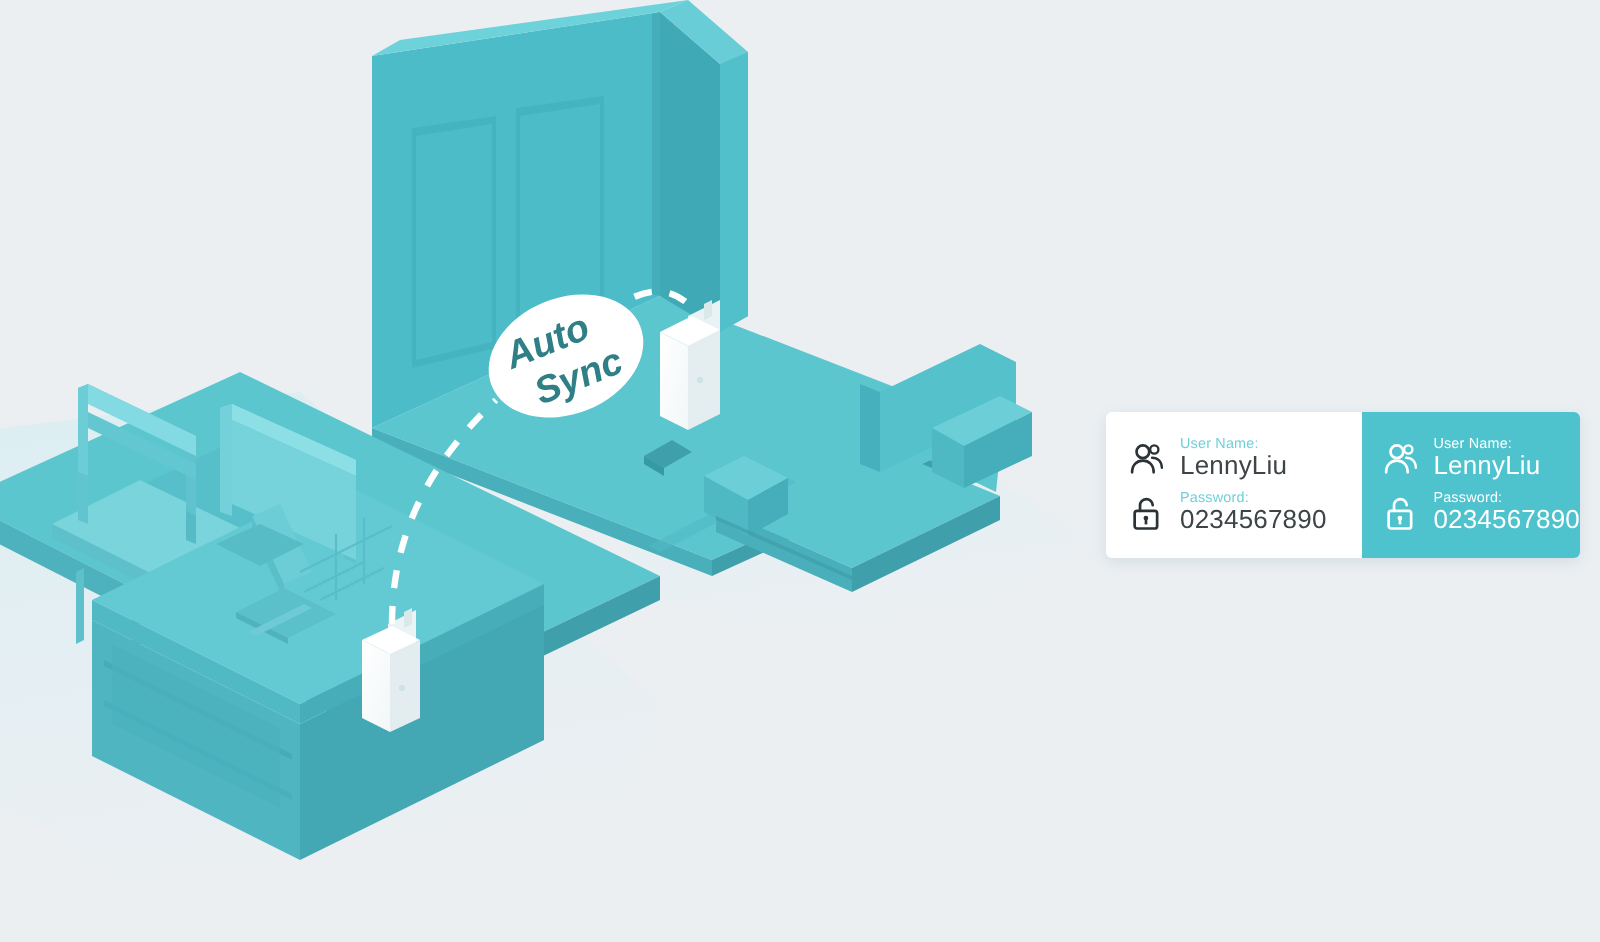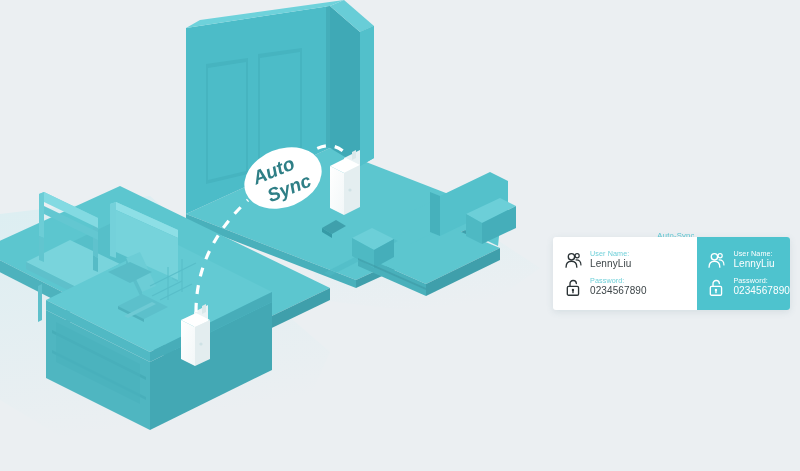--- a/index.html
+++ b/index.html
@@ -21,21 +21,21 @@
     position: absolute;
     left: 0;
     top: 0;
     width: 800px;
     height: 471px;
   }
   
   .cred-card {
     position: absolute;
     left: 553px;
-    top: 237px;
+    top: 206px;
     width: 237px;
     height: 73px;
     background: #ffffff;
     border-radius: 3px;
     box-shadow: 0 2px 7px rgba(70,110,125,0.13);
     display: flex;
     flex-direction: row;
     overflow: hidden;
   }
   .cred-left {
@@ -71,21 +71,21 @@
   .cred-text {
     line-height: 1.12;
     white-space: nowrap;
   }
   .cred-label {
     font-size: 7.2px;
     letter-spacing: 0.1px;
     display: block;
   }
   .cred-value {
-    font-size: 10px;
+    font-size: 13px;
     letter-spacing: 0.1px;
     display: block;
   }
   .cred-left .cred-label { color: #6fd0d9; }
   .cred-left .cred-value { color: #3d4548; }
   .cred-right .cred-label { color: #ffffff; }
   .cred-right .cred-value { color: #ffffff; }
 
   
   .sync-block {

